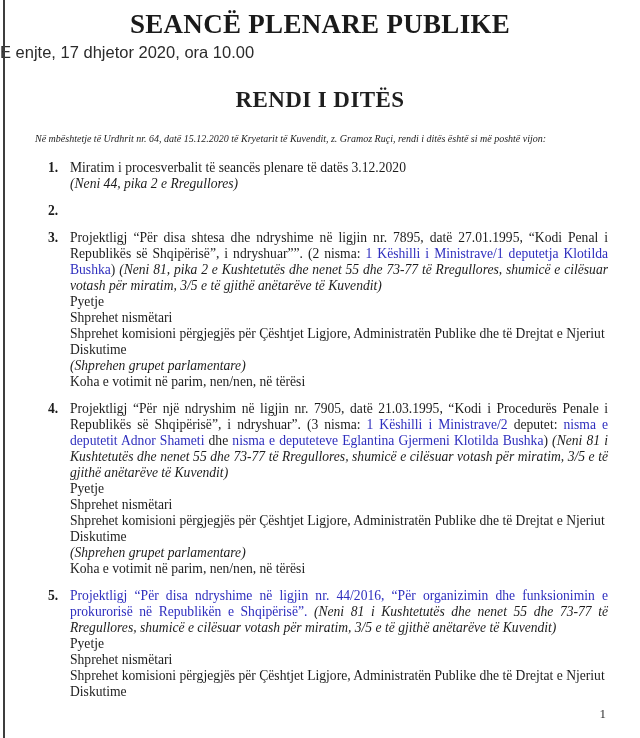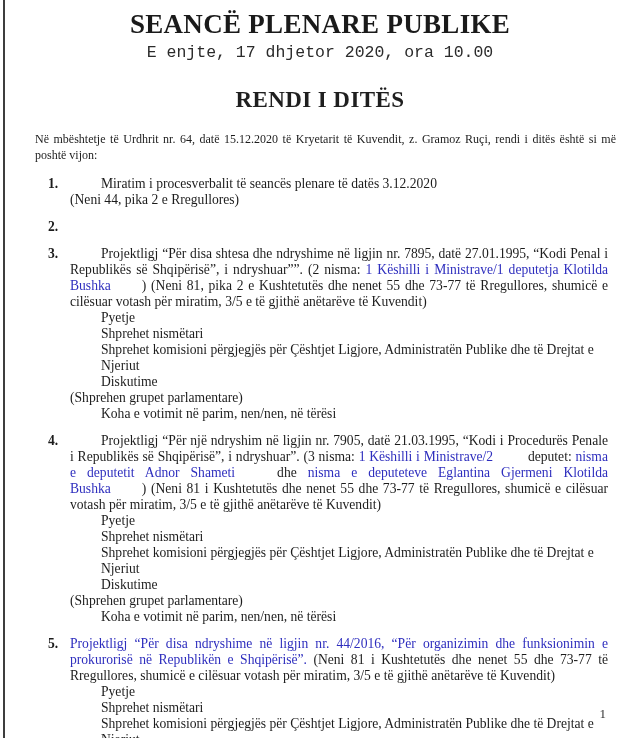--- a/index.html
+++ b/index.html
@@ -30,60 +30,61 @@
   .title {
     padding-top: 9px;
     text-align: center;
     font-size: 27px;
     font-weight: 700;
     letter-spacing: 0.3px;
     color: #1a1a1a;
   }
   .subtitle {
     margin-top: 3px;
-    text-align: center;
-    font-family: Liberation Mono, monospace;
+    text-align: left;
+    font-family: Liberation Sans, sans-serif;
     font-size: 16.5px;
     color: #2b2b2b;
   }
   .agenda-heading {
     margin-top: 25px;
     text-align: center;
     font-size: 23px;
     font-weight: 700;
     letter-spacing: 0.4px;
     color: #1f1f1f;
   }
   .intro {
     margin: 18px 24px 0 35px;
-    font-size: 12px;
+    font-size: 10px;
     line-height: 16px;
     text-align: justify;
+    font-style: italic;
   }
   .agenda-list {
     margin-top: 13px;
   }
   .item {
     display: flex;
     padding-left: 48px;
     padding-right: 32px;
     margin-bottom: 11px;
     font-size: 13.6px;
     line-height: 16px;
   }
   .num {
     font-weight: 700;
     min-width: 22px;
     flex: 0 0 22px;
   }
   .item-body { flex: 1; }
   .head { text-align: justify; }
   .seg-link { color: var(--link-color); cursor: pointer; }
-  .seg-italic { }
-  .seg-normal { font-style: normal; margin-left: 31px; }
+  .seg-italic { font-style: italic; }
+  .seg-normal { font-style: normal; }
   .pline { text-align: left; }
   .page-number {
     position: absolute;
     right: 34px;
     bottom: 16px;
     font-size: 13px;
     color: #333333;
   }
 </style>
 </head>

